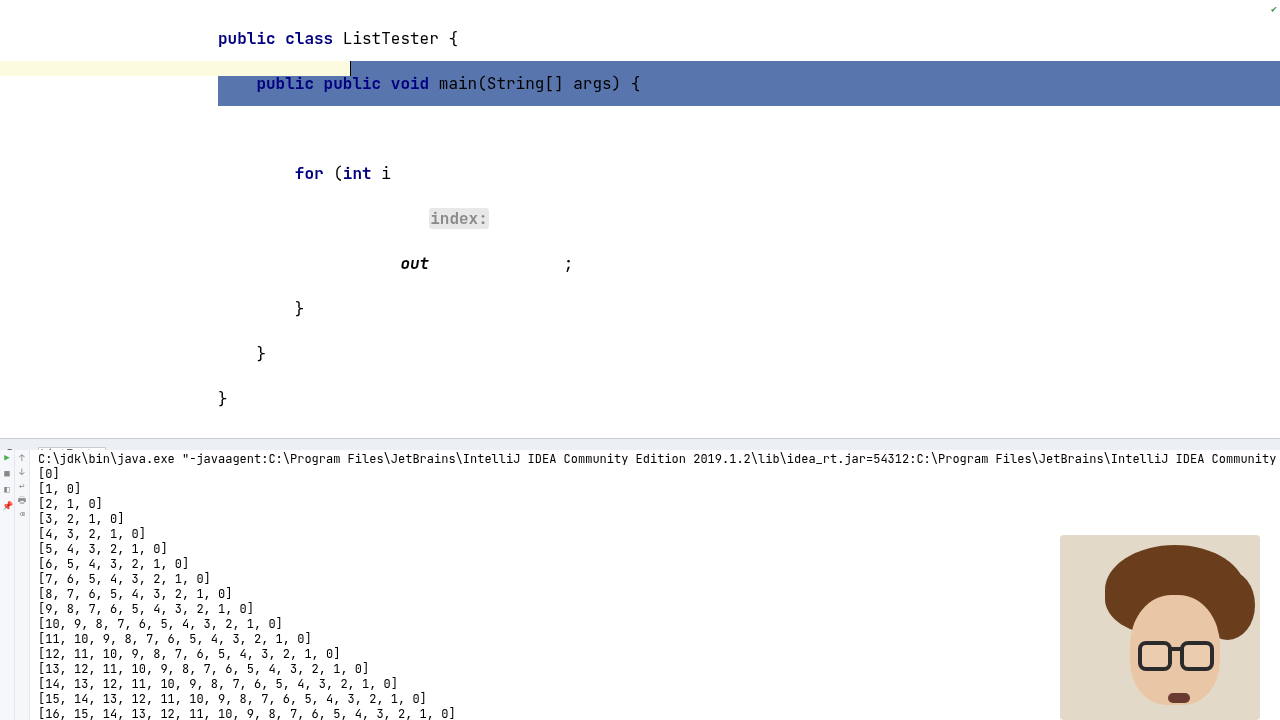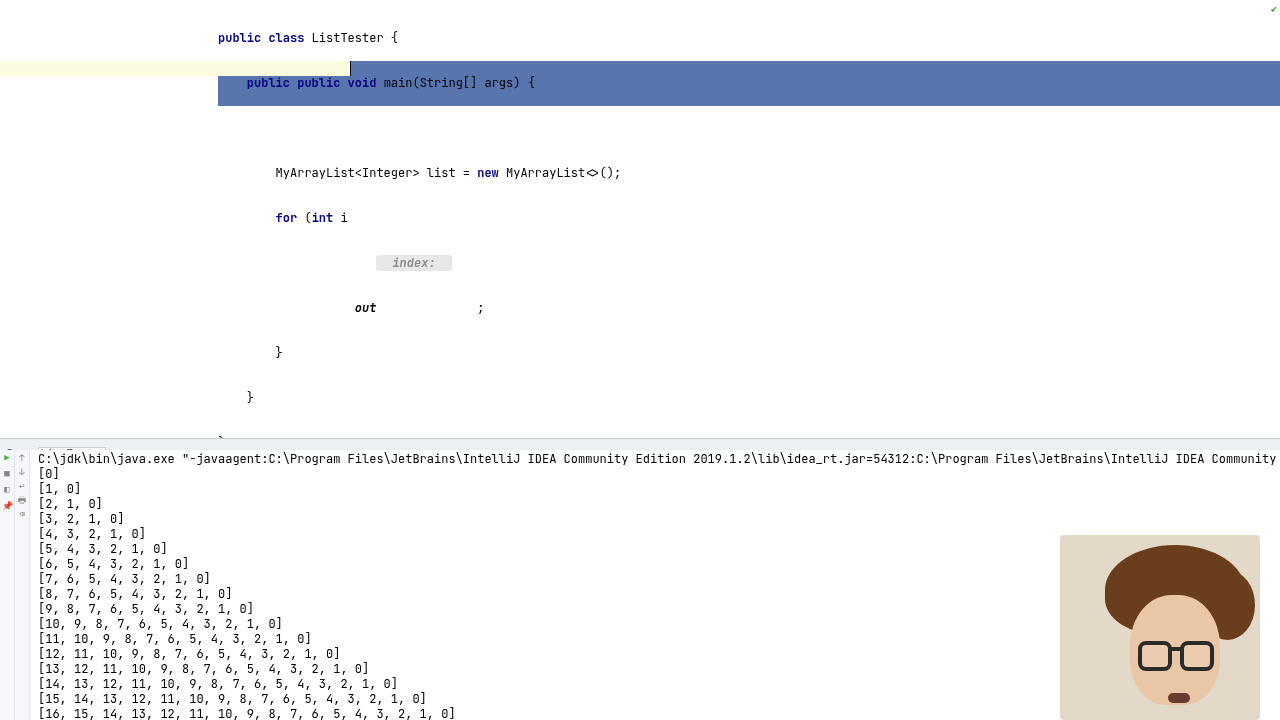--- a/index.html
+++ b/index.html
@@ -1,22 +1,22 @@
 <!DOCTYPE html>
 <html><head>
 <meta charset="utf-8">
 <style>
   * { margin:0; padding:0; box-sizing:border-box; }
   html, body { width:1280px; height:720px; overflow:hidden; background:#fff;
                font-family:"JetBrains Mono","Consolas","Menlo",monospace; }
   .editor { position:absolute; left:0; top:0; right:0; height:438px; background:#fff; }
-  .code   { position:absolute; left:218px; top:1px; font-size:12px; line-height:15px;
+  .code   { position:absolute; left:218px; top:1px; font-size:16px; line-height:15px;
             white-space:pre; color:#000; }
   .kw  { color:#000080; font-weight:bold; }
-  .hint{ background:#e8e8e8; color:#8a8a8a; padding:0 16px; border-radius:3px; font-weight:bold;font-style:italic;}
+  .hint{ background:#e8e8e8; color:#8a8a8a; padding:0 1px; border-radius:3px; font-weight:bold;}
   .line { position:relative; height:15px; }
   .hl-line  { position:absolute; left:0; right:0; top:61px; height:15px; background:#fcfadf; }
   .sel      { position:absolute; left:218px; right:0; top:76px; height:30px; background:#5975ad; }
   .sel-start{ position:absolute; left:350px; right:0; top:61px; height:15px; background:#5975ad; }
   .code .s  { color:#fff; }
   .code .sfld{ color:#000000; font-style:italic; font-weight:bold;}
   .caret    { position:absolute; left:350px; top:61px; width:1px; height:15px; background:#000; }
   .check    { position:absolute; right:3px; top:2px; font-size:10px; color:#3c963c; }
 
   .run-bar  { position:absolute; left:0; right:0; top:438px; height:28px;
@@ -59,21 +59,20 @@
 
 <div class="editor">
   <div class="hl-line"></div>
   <div class="sel-start"></div>
   <div class="sel"></div>
 
   <div class="code">
     <div class="line"><span class="kw">public class </span><span>ListTester {</span></div>
     <div class="line"><span>    </span><span class="kw">public public void </span><span>main(String[] args) {</span></div>
     <div class="line"><span></span></div>
-    <div class="line"><span>        MyArrayList&lt;Integer&gt; list = </span><span class="kw">new </span><span>MyArrayList&lt;&gt;();</span></div>
     <div class="line"><span>        </span><span class="kw">for </span><span>(</span><span class="kw">int </span><span>i </span><span class="s">= </span><span class="s">0</span><span class="s">; i &lt; </span><span class="s">100</span><span class="s">; i++) {</span></div>
     <div class="line"><span class="s">            list.add( </span><span class="hint">index:</span><span class="s">0</span><span class="s">,i);</span></div>
     <div class="line"><span class="s">            System.</span><span class="sfld">out</span><span class="s">.println(list)</span><span>;</span></div>
     <div class="line"><span>        }</span></div>
     <div class="line"><span>    }</span></div>
     <div class="line"><span>}</span></div>
   </div>
 
   <div class="caret"></div>
   <div class="check">✔</div>

